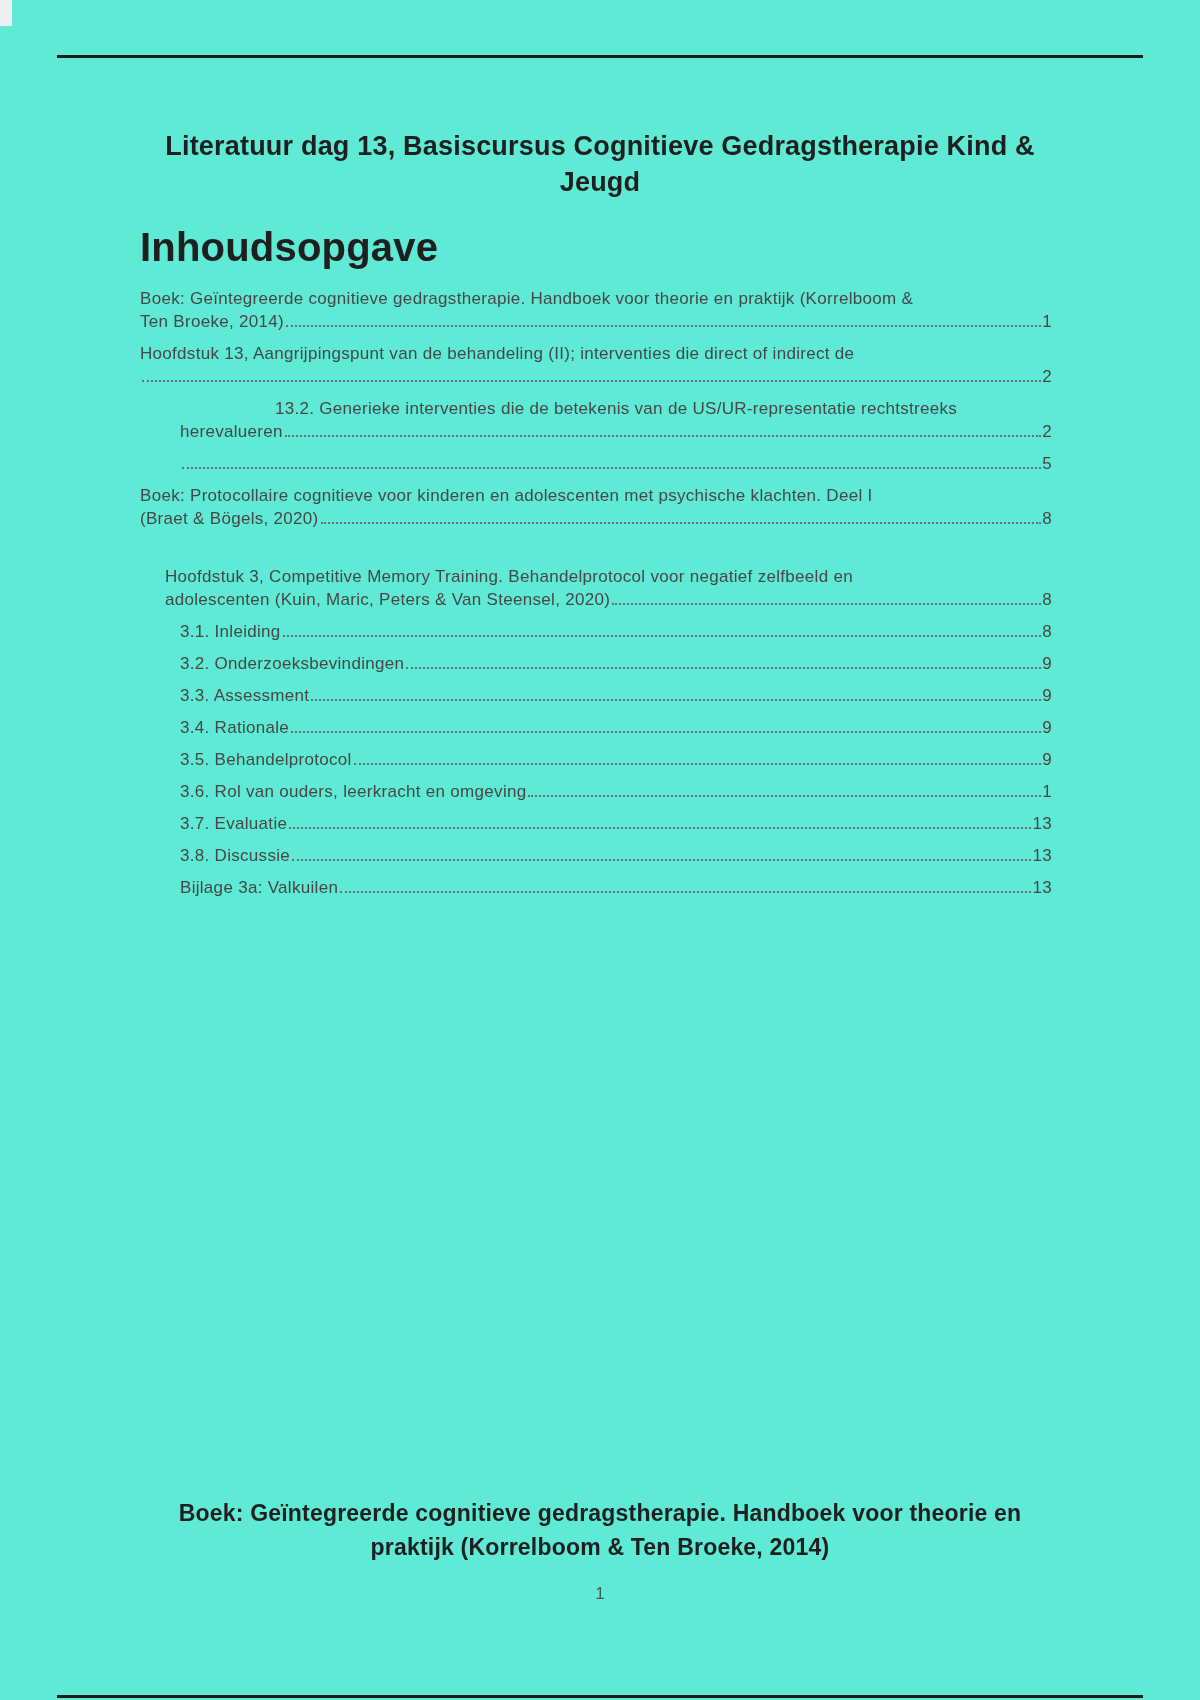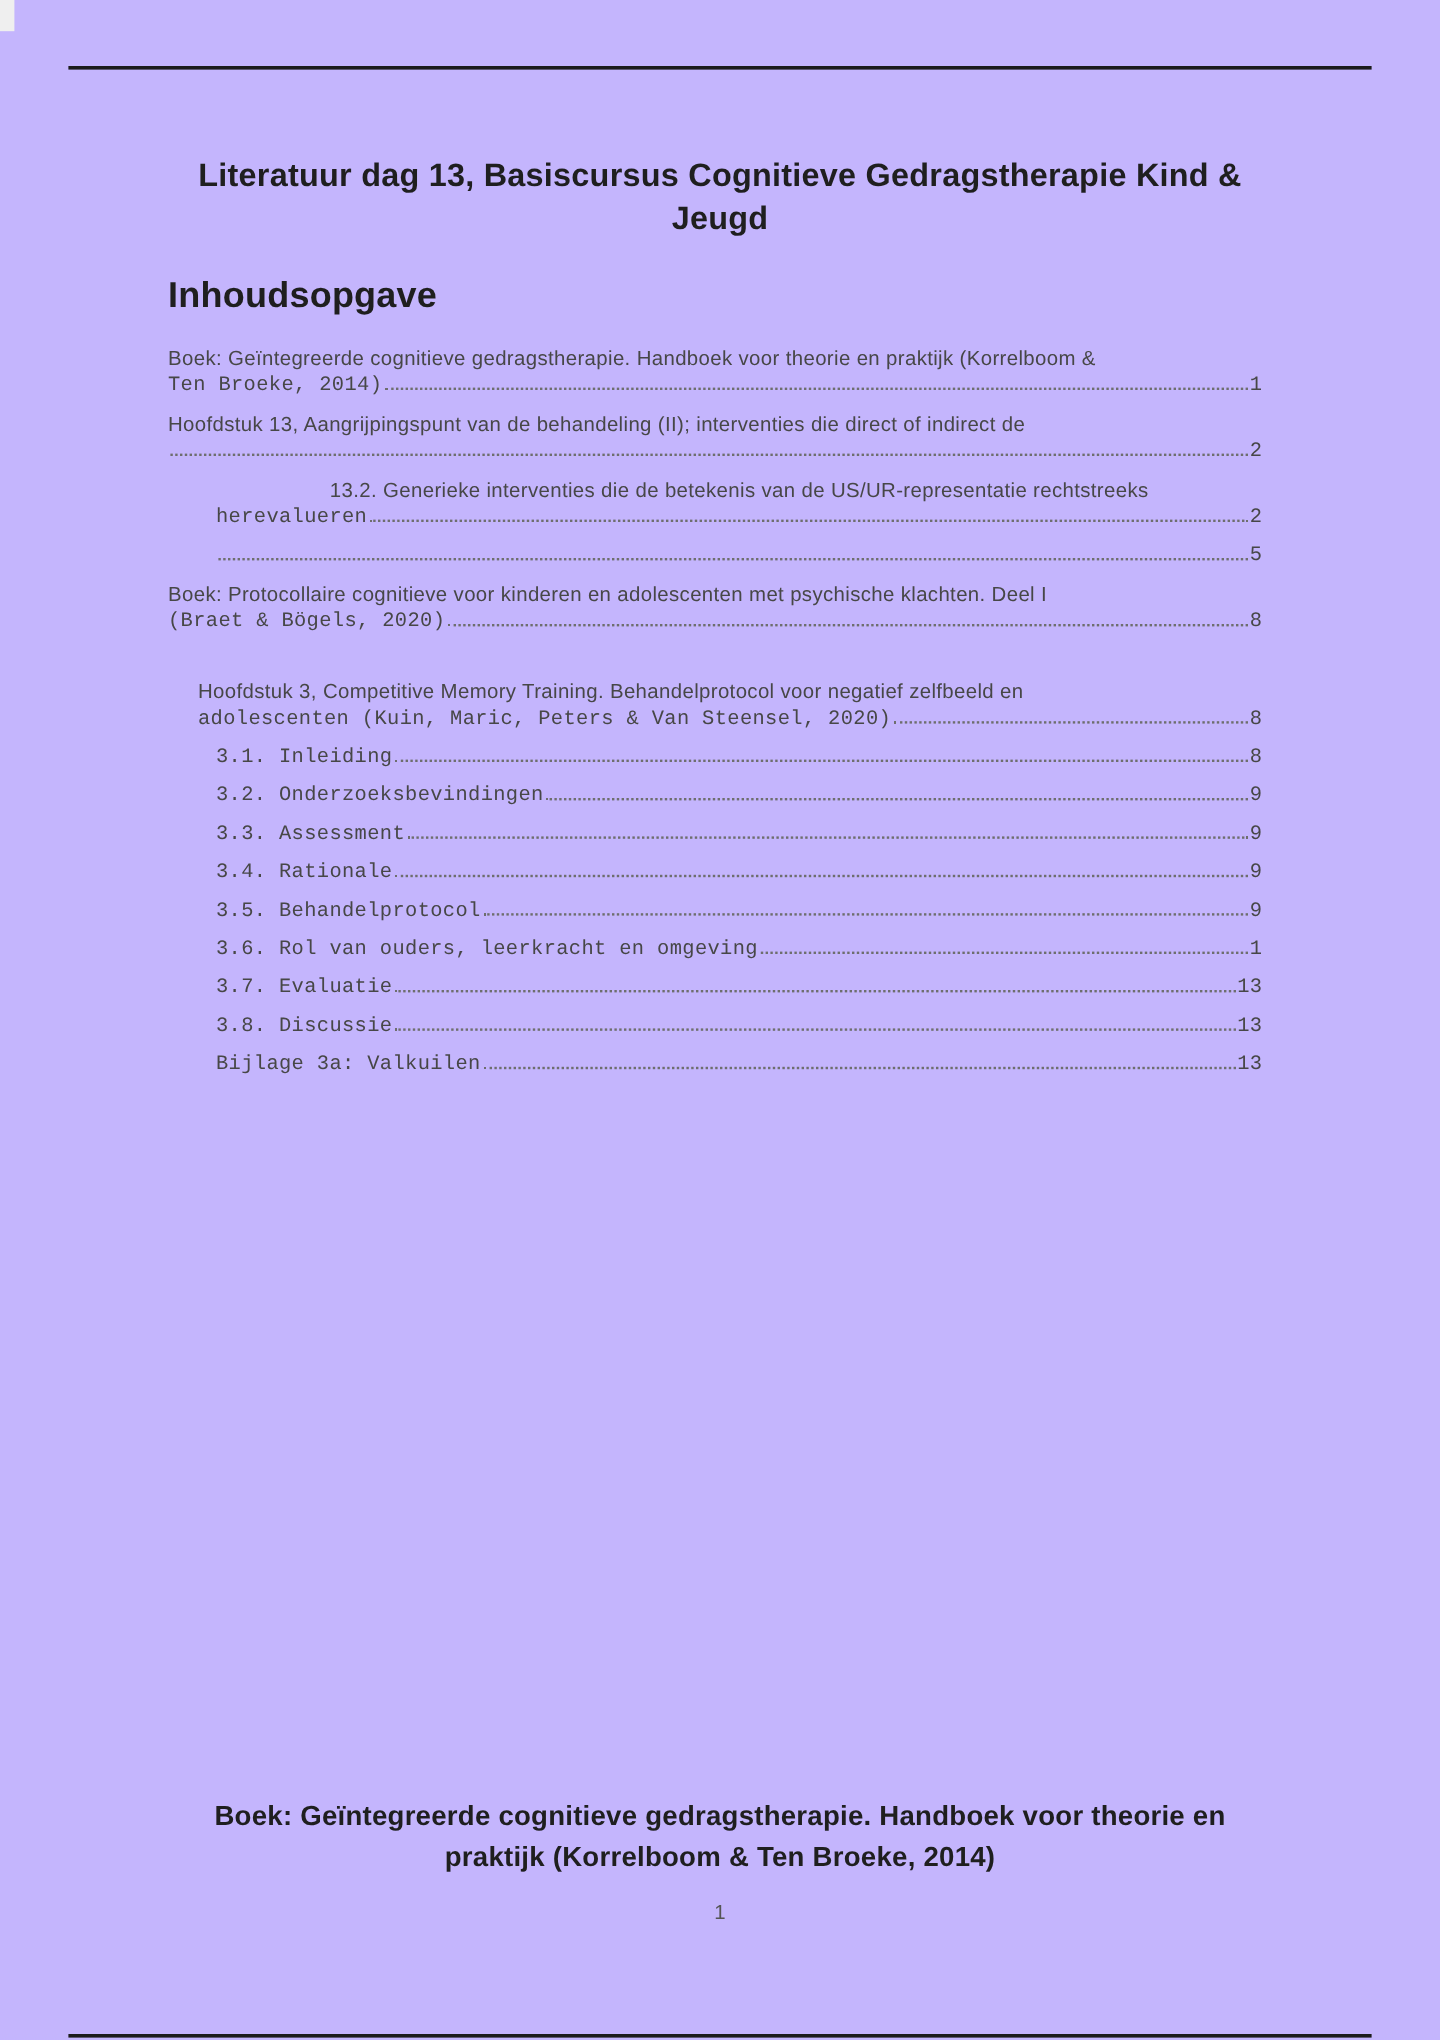--- a/index.html
+++ b/index.html
@@ -4,21 +4,21 @@
 <style>
   html, body {
     margin: 0;
     padding: 0;
     background: #ffffff;
   }
   .page {
     position: relative;
     width: 1200px;
     height: 1700px;
-    background: #c4b5fd;
+    background: #5eead4;
     font-family: "Liberation Sans", sans-serif;
     overflow: hidden;
   }
   .corner-artifact {
     position: absolute;
     top: 0; left: 0;
     width: 12px; height: 26px;
     background: #efefef;
   }
   .rule {
@@ -40,21 +40,21 @@
     font-weight: bold;
     color: #1f1f1f;
     line-height: 36px;
     letter-spacing: 0.2px;
   }
 
   .toc-heading {
     position: absolute;
     top: 230px;
     left: 140px;
-    font-size: 30px;
+    font-size: 40px;
     font-weight: bold;
     color: #1f1f1f;
     line-height: 34px;
     letter-spacing: 0.2px;
   }
 
   .toc-list {
     position: absolute;
     top: 287px;
     left: 140px;
@@ -66,21 +66,20 @@
     line-height: 23px;
     color: #474747;
     letter-spacing: 0.3px;
     cursor: pointer;
   }
   .toc-entry.level1 { padding-left: 25px; margin-top: 35px; }
   .toc-entry.level2 { padding-left: 40px; text-align: center; }
   .toc-line.last {
     display: flex;
     align-items: baseline;
-    font-family: Liberation Mono, monospace;
   }
   .toc-text { flex: none; white-space: nowrap; }
   .dots {
     flex: 1 1 auto;
     min-width: 18px;
     border-bottom: 2px dotted #6e6e6e;
     margin: 0 1px 3px 2px;
   }
   .toc-page { flex: none; }
 

